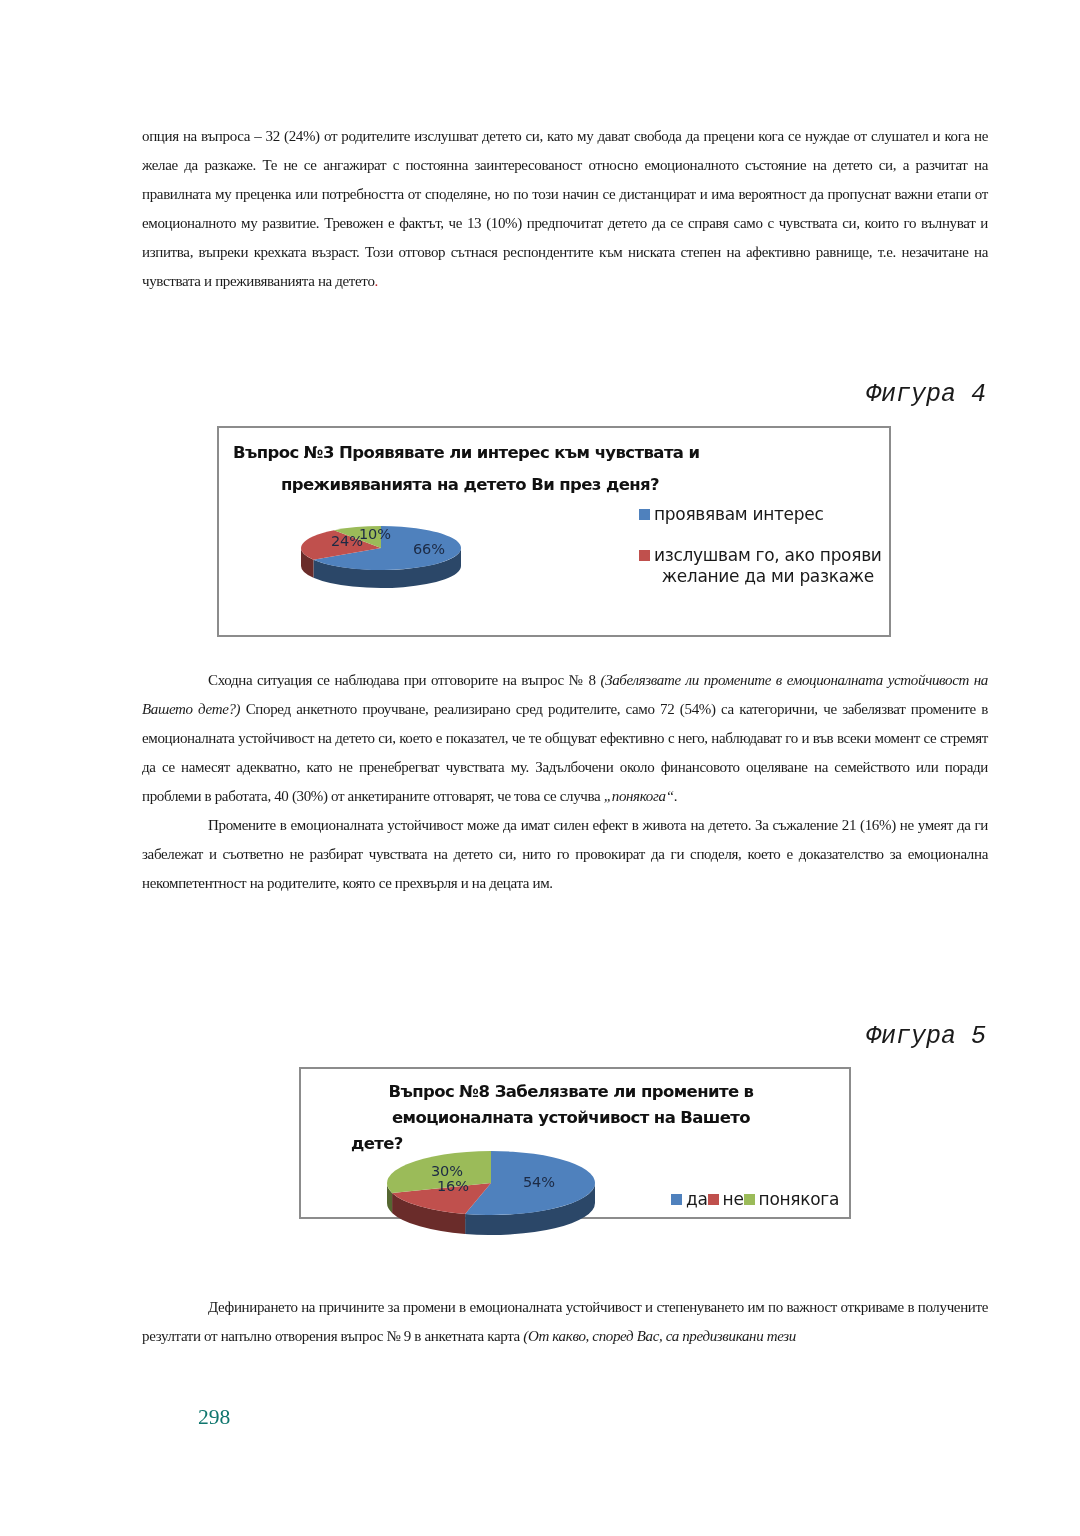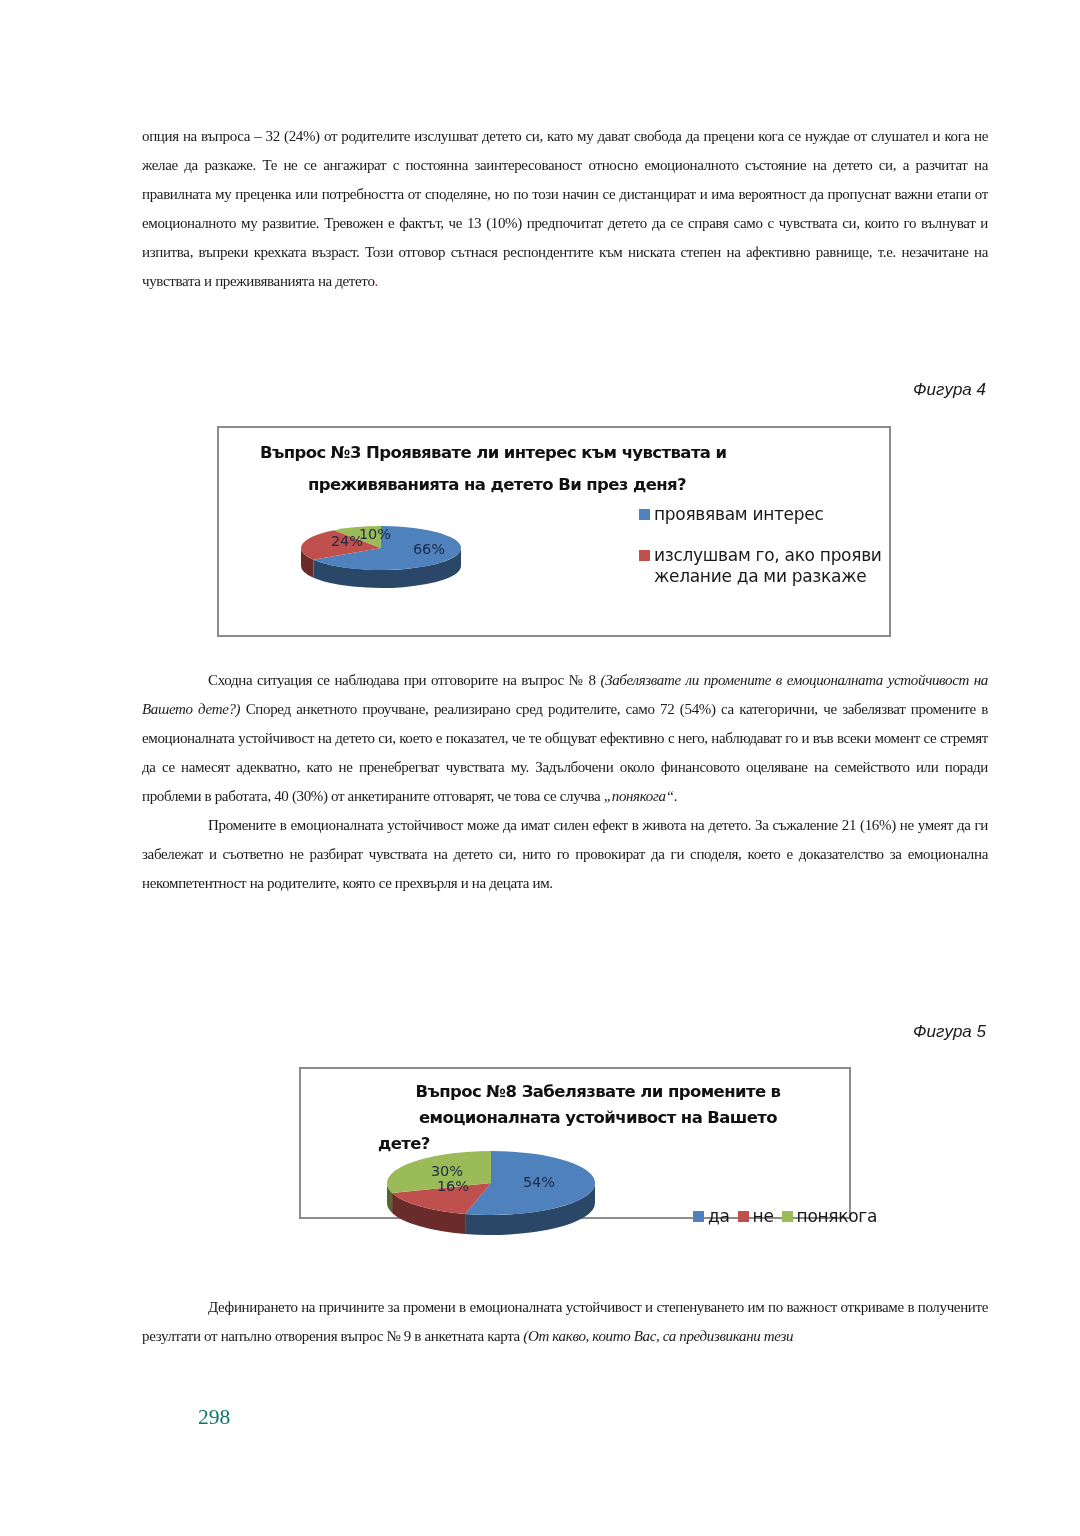--- a/index.html
+++ b/index.html
@@ -8,25 +8,25 @@
   .text {
     position: absolute; left: 142px; width: 846px;
     font-family: "Liberation Serif", serif; font-size: 15px; line-height: 29px;
     color: #1a1a1a; text-align: justify; letter-spacing: -0.35px;
   }
   .text p { margin: 0; }
   .indent { text-indent: 66px; }
   .red { color: #c0262a; }
   .it { font-style: italic; }
   .figlabel {
-    position: absolute; right: 94px; font-family: Liberation Sans, sans-serif;
-    font-style: italic; font-size: 17px; color: #1a1a1a;
+    position: absolute; right: 94px; font-family: Liberation Mono, monospace;
+    font-style: italic; font-size: 25px; color: #1a1a1a;
   }
   .chartbox { position: absolute; border: 2px solid #8c8c8c; background: #fff; box-sizing: border-box; }
-  .ctitle { position: absolute; font-family: "DejaVu Sans", sans-serif; font-weight: bold; color: #111; font-size: 16.5px; line-height: 26px; letter-spacing: -0.6px; margin-left: 27px; }
+  .ctitle { position: absolute; font-family: "DejaVu Sans", sans-serif; font-weight: bold; color: #111; font-size: 16.5px; line-height: 26px; letter-spacing: -0.6px; }
   .legend { position: absolute; font-family: "DejaVu Sans", sans-serif; font-size: 17px; color: #1a1a1a; letter-spacing: -0.3px; }
   .lg-item { display: flex; align-items: flex-start; line-height: 21px; }
   .swatch { display: inline-block; width: 11px; height: 11px; margin: 5px 4px 0 0; flex: 0 0 11px; }
   .pie-label { font-family: "DejaVu Sans", sans-serif; font-size: 14.5px; fill: #1c2a44; }
   .pagenum { position: absolute; left: 198px; top: 1405px; font-family: "Liberation Serif", serif; font-size: 21.6px; color: #0f766e; }
 </style>
 </head>
 <body>
 
 <div class="page">
@@ -48,21 +48,21 @@
         <path d="M82,30 L34.97717981660214,12.201626123751158 A80,22 0 0 1 81.99999999999999,8 Z" fill="#9bbb59"></path>
         <text x="130" y="36" class="pie-label" text-anchor="middle">66%</text>
         <text x="48" y="28" class="pie-label" text-anchor="middle">24%</text>
         <text x="76" y="21" class="pie-label" text-anchor="middle">10%</text>
       </svg>
     <div class="legend" id="legend1" style="left:420px; top:76px; width:250px;">
         <div class="lg-item">
           <span class="swatch" style="background: rgb(79, 129, 189);"></span>
           <span>проявявам интерес</span>
         </div>
-        <div class="lg-item" style="margin-top: 20px;">
+        <div class="lg-item" style="margin-top: 20px; text-align: center;">
           <span class="swatch" style="background: rgb(192, 80, 77);"></span>
           <span>изслушвам го, ако прояви<br>желание да ми разкаже</span>
         </div>
       </div>
   </div>
 
   <div class="text" style="top:666px;">
     <p class="indent"><span>Сходна ситуация се наблюдава при отговорите на въпрос № 8 </span><span class="it">(Забелязвате ли промените в емоционалната устойчивост на Вашето дете?)</span><span> Според анкетното проучване, реализирано сред родителите, само 72 (54%) са категорични, че забелязват промените в емоционалната устойчивост на детето си, което е показател, че те общуват ефективно с него, наблюдават го и във всеки момент се стремят да се намесят адекватно, като не пренебрегват чувствата му. Задълбочени около финансовото оцеляване на семейството или поради проблеми в работата, 40 (30%) от анкетираните отговарят, че това се случва </span><span class="it">„понякога“</span><span>.</span></p>
     <p class="indent">Промените в емоционалната устойчивост може да имат силен ефект в живота на детето. За съжаление 21 (16%) не умеят да ги забележат и съответно не разбират чувствата на детето си, нито го провокират да ги споделя, което е доказателство за емоционална некомпетентност на родителите, която се прехвърля и на децата им.</p>
   </div>
@@ -77,34 +77,34 @@
         <path d="M216,34 A104,32 0 0 1 86.13625173485508,64.9946611561162 L86.13625173485508,84.9946611561162 A104,32 0 0 0 216,54 Z" fill="rgb(43,71,104)"></path>
         <path d="M86.13625173485508,64.9946611561162 A104,32 0 0 1 13.090122305304021,43.888543819998304 L13.090122305304021,63.888543819998304 A104,32 0 0 0 86.13625173485508,84.9946611561162 Z" fill="rgb(106,44,42)"></path>
         <path d="M13.090122305304021,43.888543819998304 A104,32 0 0 1 8,34.00000000000001 L8,54.00000000000001 A104,32 0 0 0 13.090122305304021,63.888543819998304 Z" fill="rgb(85,103,49)"></path>
         <path d="M112,34 L112,2 A104,32 0 1 1 86.13625173485508,64.9946611561162 Z" fill="#4f81bd"></path>
         <path d="M112,34 L86.13625173485508,64.9946611561162 A104,32 0 0 1 13.090122305304021,43.888543819998304 Z" fill="#c0504d"></path>
         <path d="M112,34 L13.090122305304021,43.888543819998304 A104,32 0 0 1 111.99999999999999,2 Z" fill="#9bbb59"></path>
         <text x="160" y="38" class="pie-label" text-anchor="middle">54%</text>
         <text x="74" y="42" class="pie-label" text-anchor="middle">16%</text>
         <text x="68" y="27" class="pie-label" text-anchor="middle">30%</text>
       </svg>
-    <div class="legend" id="legend2" style="left:392px; top:120px; display:flex; gap:8px;margin-top:17px;">
+    <div class="legend" id="legend2" style="left:370px; top:120px; display:flex; ">
         <div class="lg-item">
           <span class="swatch" style="background: rgb(79, 129, 189);"></span>
           <span>да</span>
         </div>
         <div class="lg-item">
           <span class="swatch" style="background: rgb(192, 80, 77);"></span>
           <span>не</span>
         </div>
         <div class="lg-item">
           <span class="swatch" style="background: rgb(155, 187, 89);"></span>
           <span>понякога</span>
         </div>
       </div>
   </div>
 
   <div class="text" style="top:1293px;">
-    <p class="indent"><span>Дефинирането на причините за промени в емоционалната устойчивост и сте­пенуването им по важност откриваме в получените резултати от напълно отворения въпрос № 9 в анкетната карта </span><span class="it">(От какво, които Вас, са предизвикани тези</span></p>
+    <p class="indent"><span>Дефинирането на причините за промени в емоционалната устойчивост и сте­пенуването им по важност откриваме в получените резултати от напълно отворения въпрос № 9 в анкетната карта </span><span class="it">(От какво, според Вас, са предизвикани тези</span></p>
   </div>
 
   <div class="pagenum">298</div>
 </div>
 
 </body></html>

